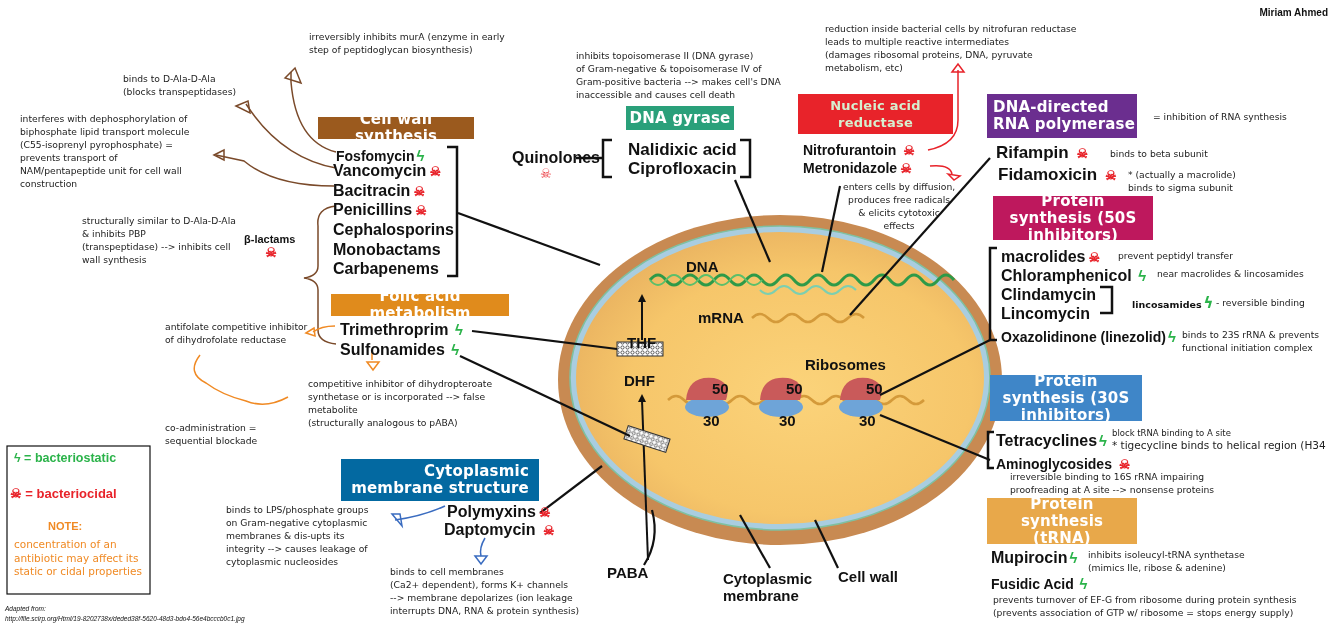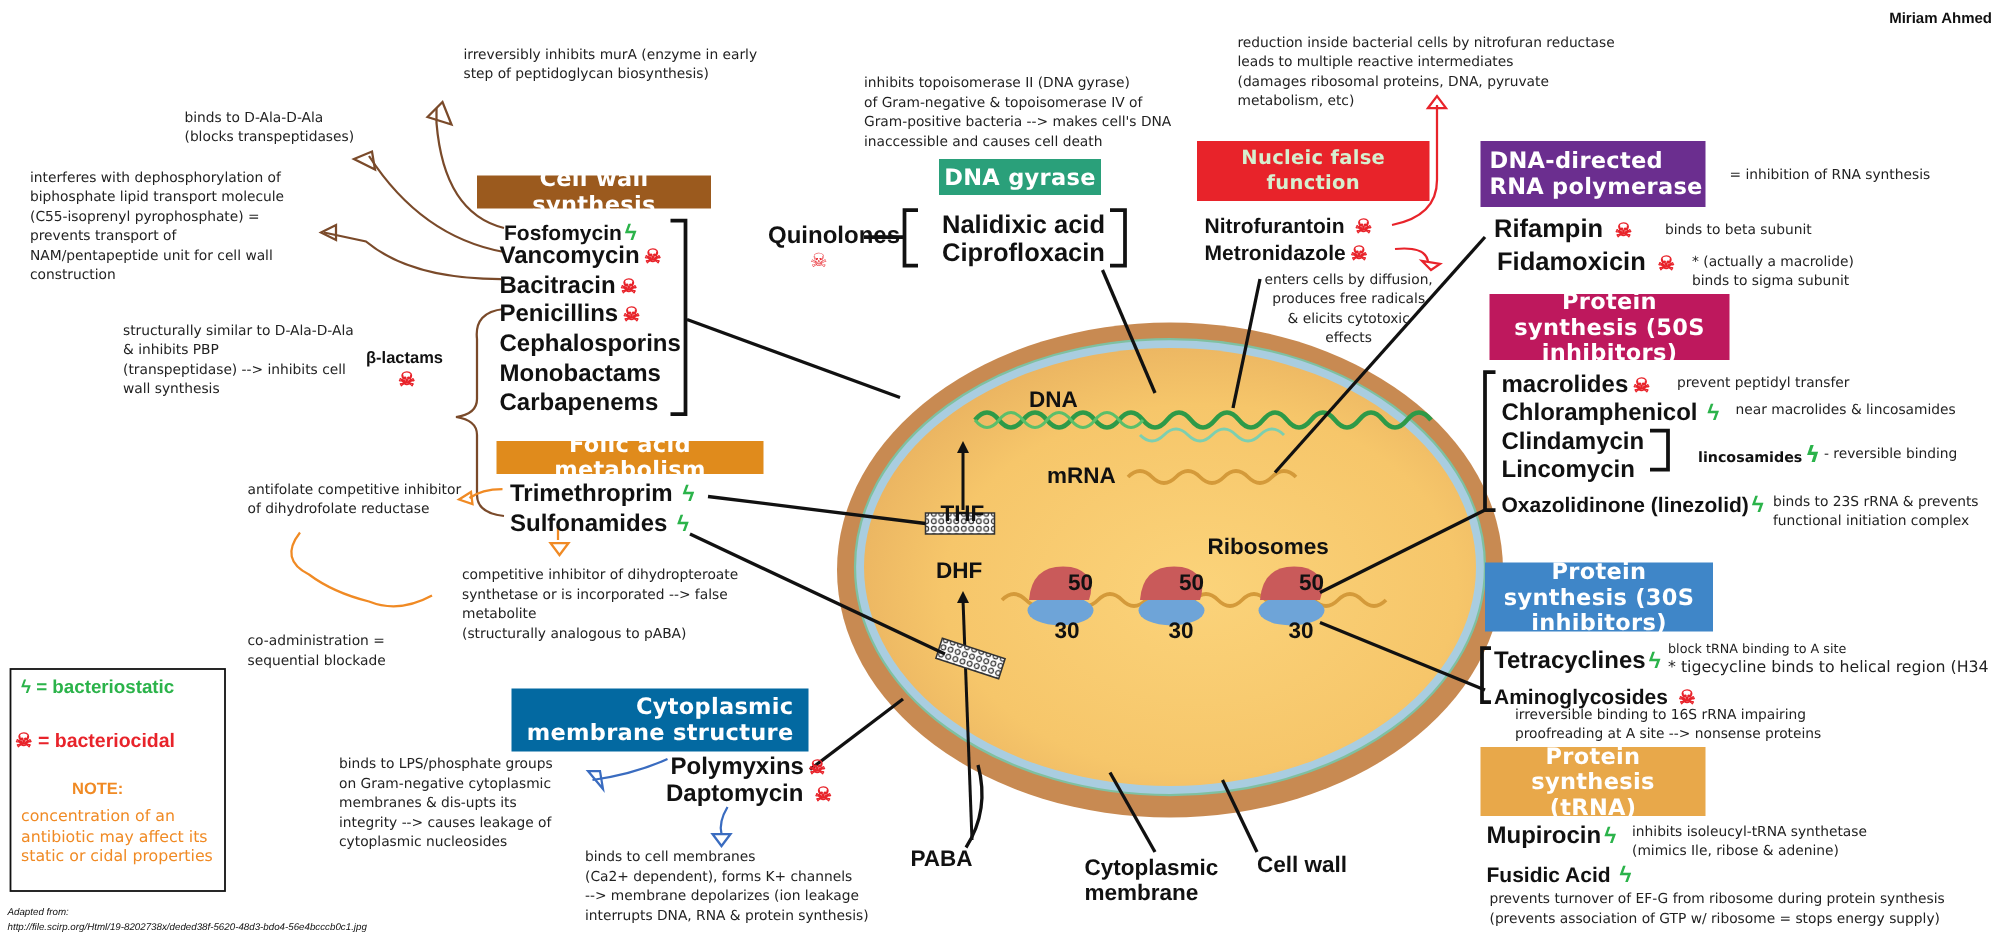--- a/index.html
+++ b/index.html
@@ -157,21 +157,21 @@
 <div class="hdr" style="left:626px;top:106px;width:108px;height:24px;background:#2aa07a;">DNA gyrase</div>
 <div class="drug" style="left:512px;top:148px;"><span>Quinolones</span></div>
 <span class="skull abs" style="left:537px;top:166px;">☠</span>
 <div class="drug lg" style="left:628px;top:140px;">Nalidixic acid</div>
 <div class="drug lg" style="left:628px;top:159px;">Ciprofloxacin</div>
 
 <div class="note" style="left:825px;top:22px;">reduction inside bacterial cells by nitrofuran reductase
 leads to multiple reactive intermediates
 (damages ribosomal proteins, DNA, pyruvate
 metabolism, etc)</div>
-<div class="hdr" style="left:798px;top:94px;width:155px;height:40px;background:#e8232a;color:#d6f0d0;font-size:13px;">Nucleic false function</div>
+<div class="hdr" style="left:798px;top:94px;width:155px;height:40px;background:#e8232a;color:#d6f0d0;font-size:13px;">Nucleic acid reductase</div>
 <div class="drug sm" style="left:803px;top:141px;"><span>Nitrofurantoin</span> <span class="skull">☠</span></div>
 <div class="drug sm" style="left:803px;top:159px;"><span>Metronidazole</span><span class="skull">☠</span></div>
 <div class="note" style="left:843px;top:180px;text-align:center;">enters cells by diffusion,
 produces free radicals
 &amp; elicits cytotoxic
 effects</div>
 
 <div class="hdr" style="left:987px;top:94px;width:150px;height:44px;background:#6b2e8f;text-align:left;justify-content:flex-start;padding-left:6px;box-sizing:border-box;">DNA-directed RNA polymerase</div>
 <div class="note" style="left:1153px;top:110px;">= inhibition of RNA synthesis</div>
 <div class="drug lg" style="left:996px;top:143px;"><span>Rifampin</span> <span class="skull">☠</span></div>

